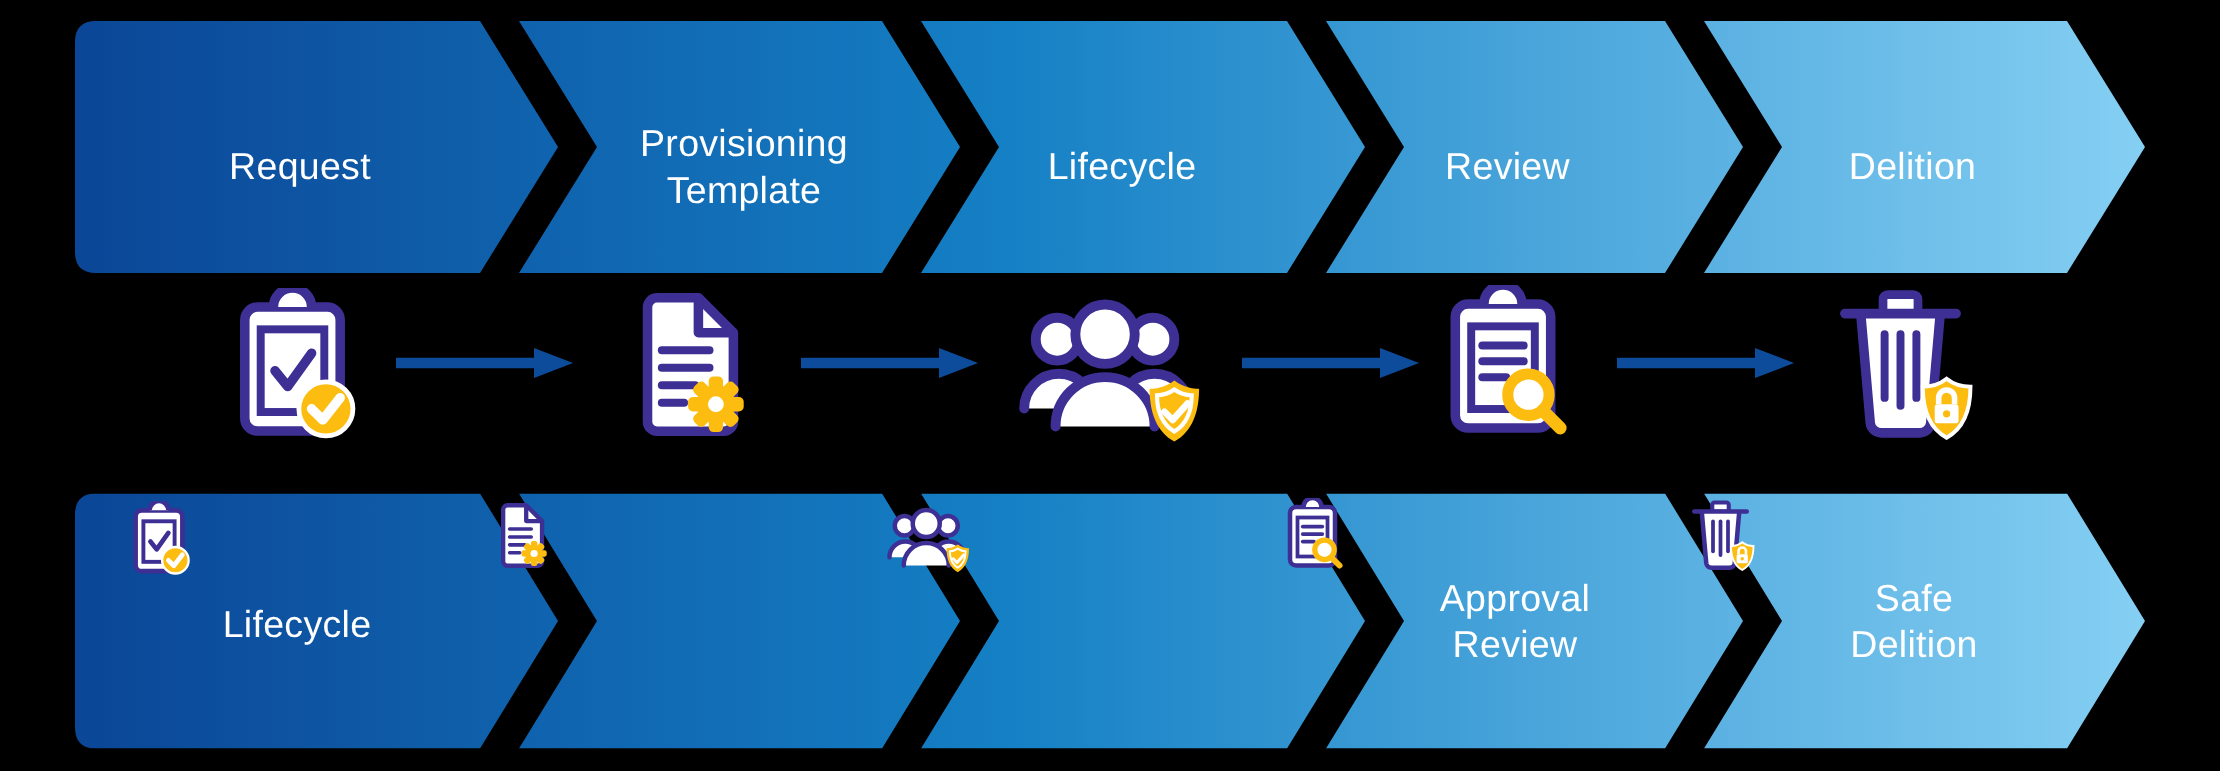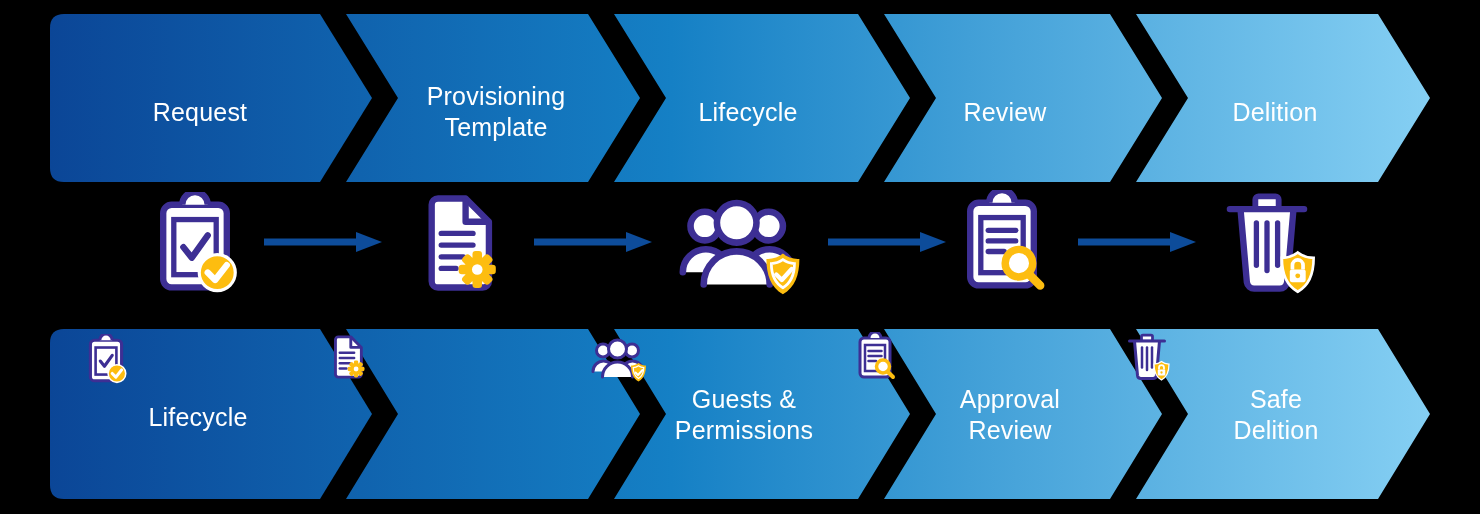--- a/index.html
+++ b/index.html
@@ -177,20 +177,18 @@
       <use href="#i-people"></use>
     </svg>
   <svg class="small-icon" style="left:850px;top:332px" width="50" height="50">
       <use href="#i-clip-mag"></use>
     </svg>
   <svg class="small-icon" style="left:1122px;top:332px" width="50" height="50">
       <use href="#i-trash"></use>
     </svg>
 
   <div class="step-label" style="left:198px;top:417px">Lifecycle</div>
-  <div class="step-label" style="left:744px;top:415px">Guests &amp;
-Permissions</div>
   <div class="step-label" style="left:1010px;top:415px">Approval
 Review</div>
   <div class="step-label" style="left:1276px;top:415px">Safe
 Delition</div>
 
 </div>
 
 </body></html>

